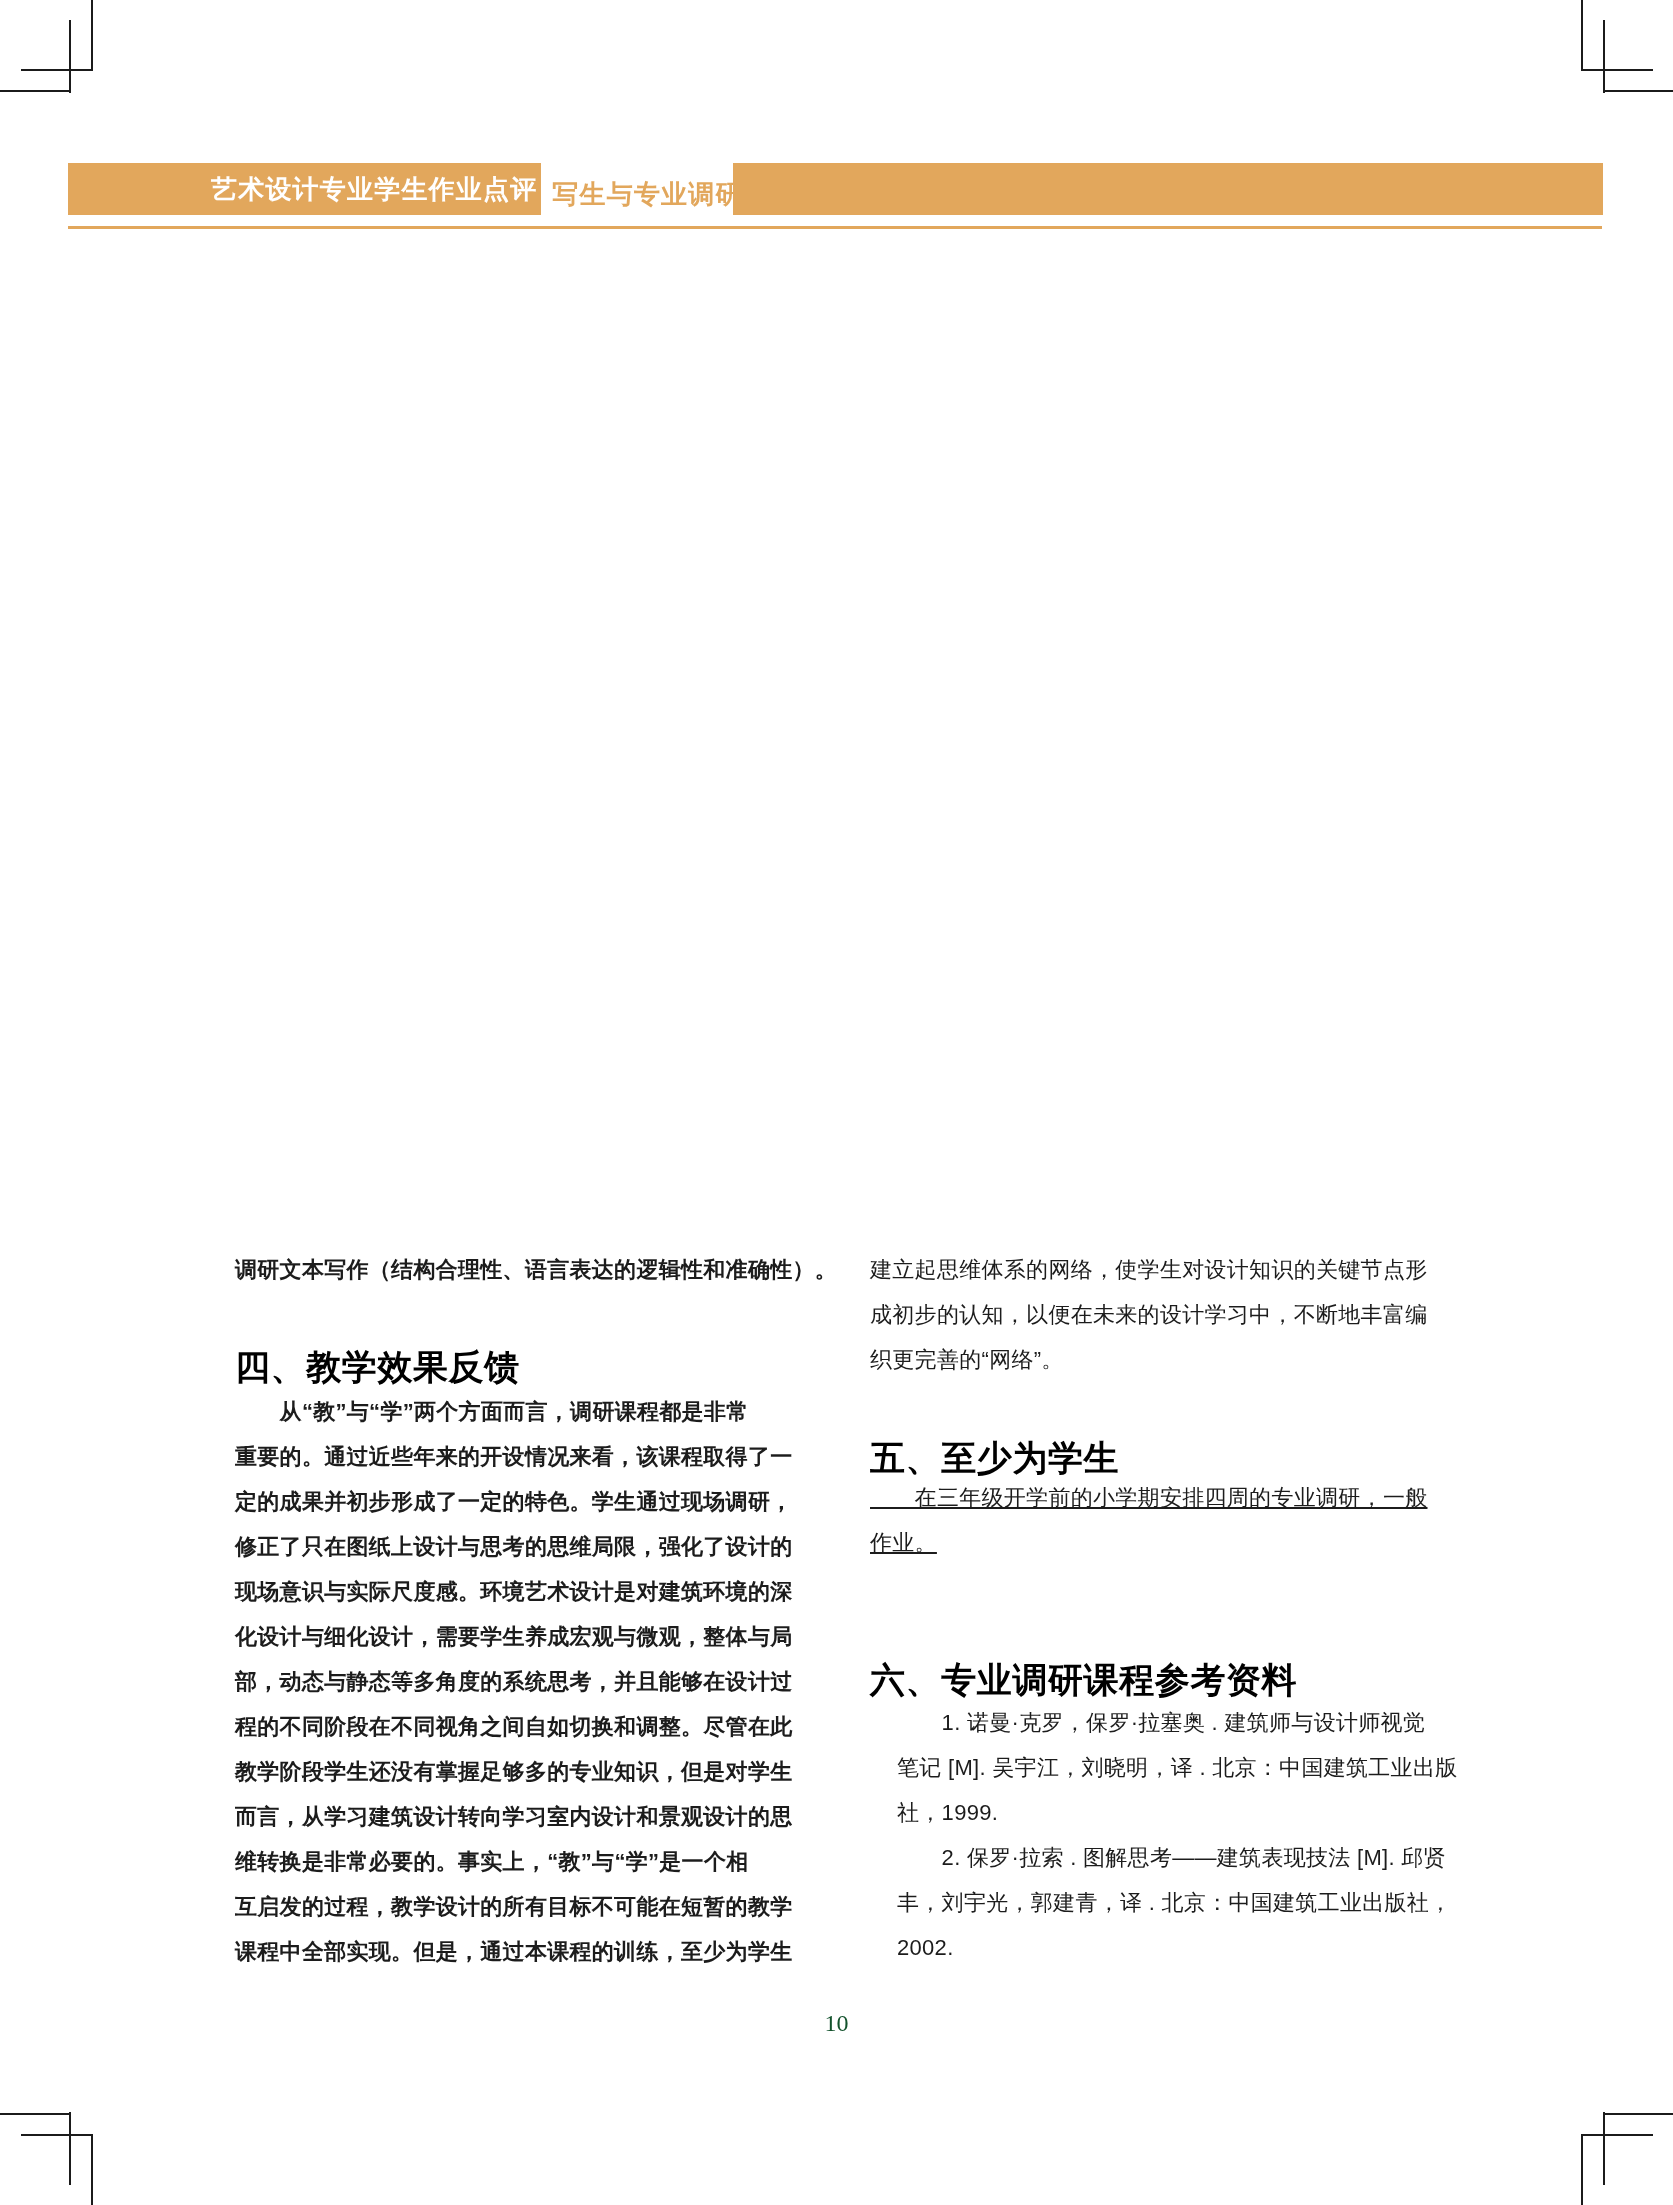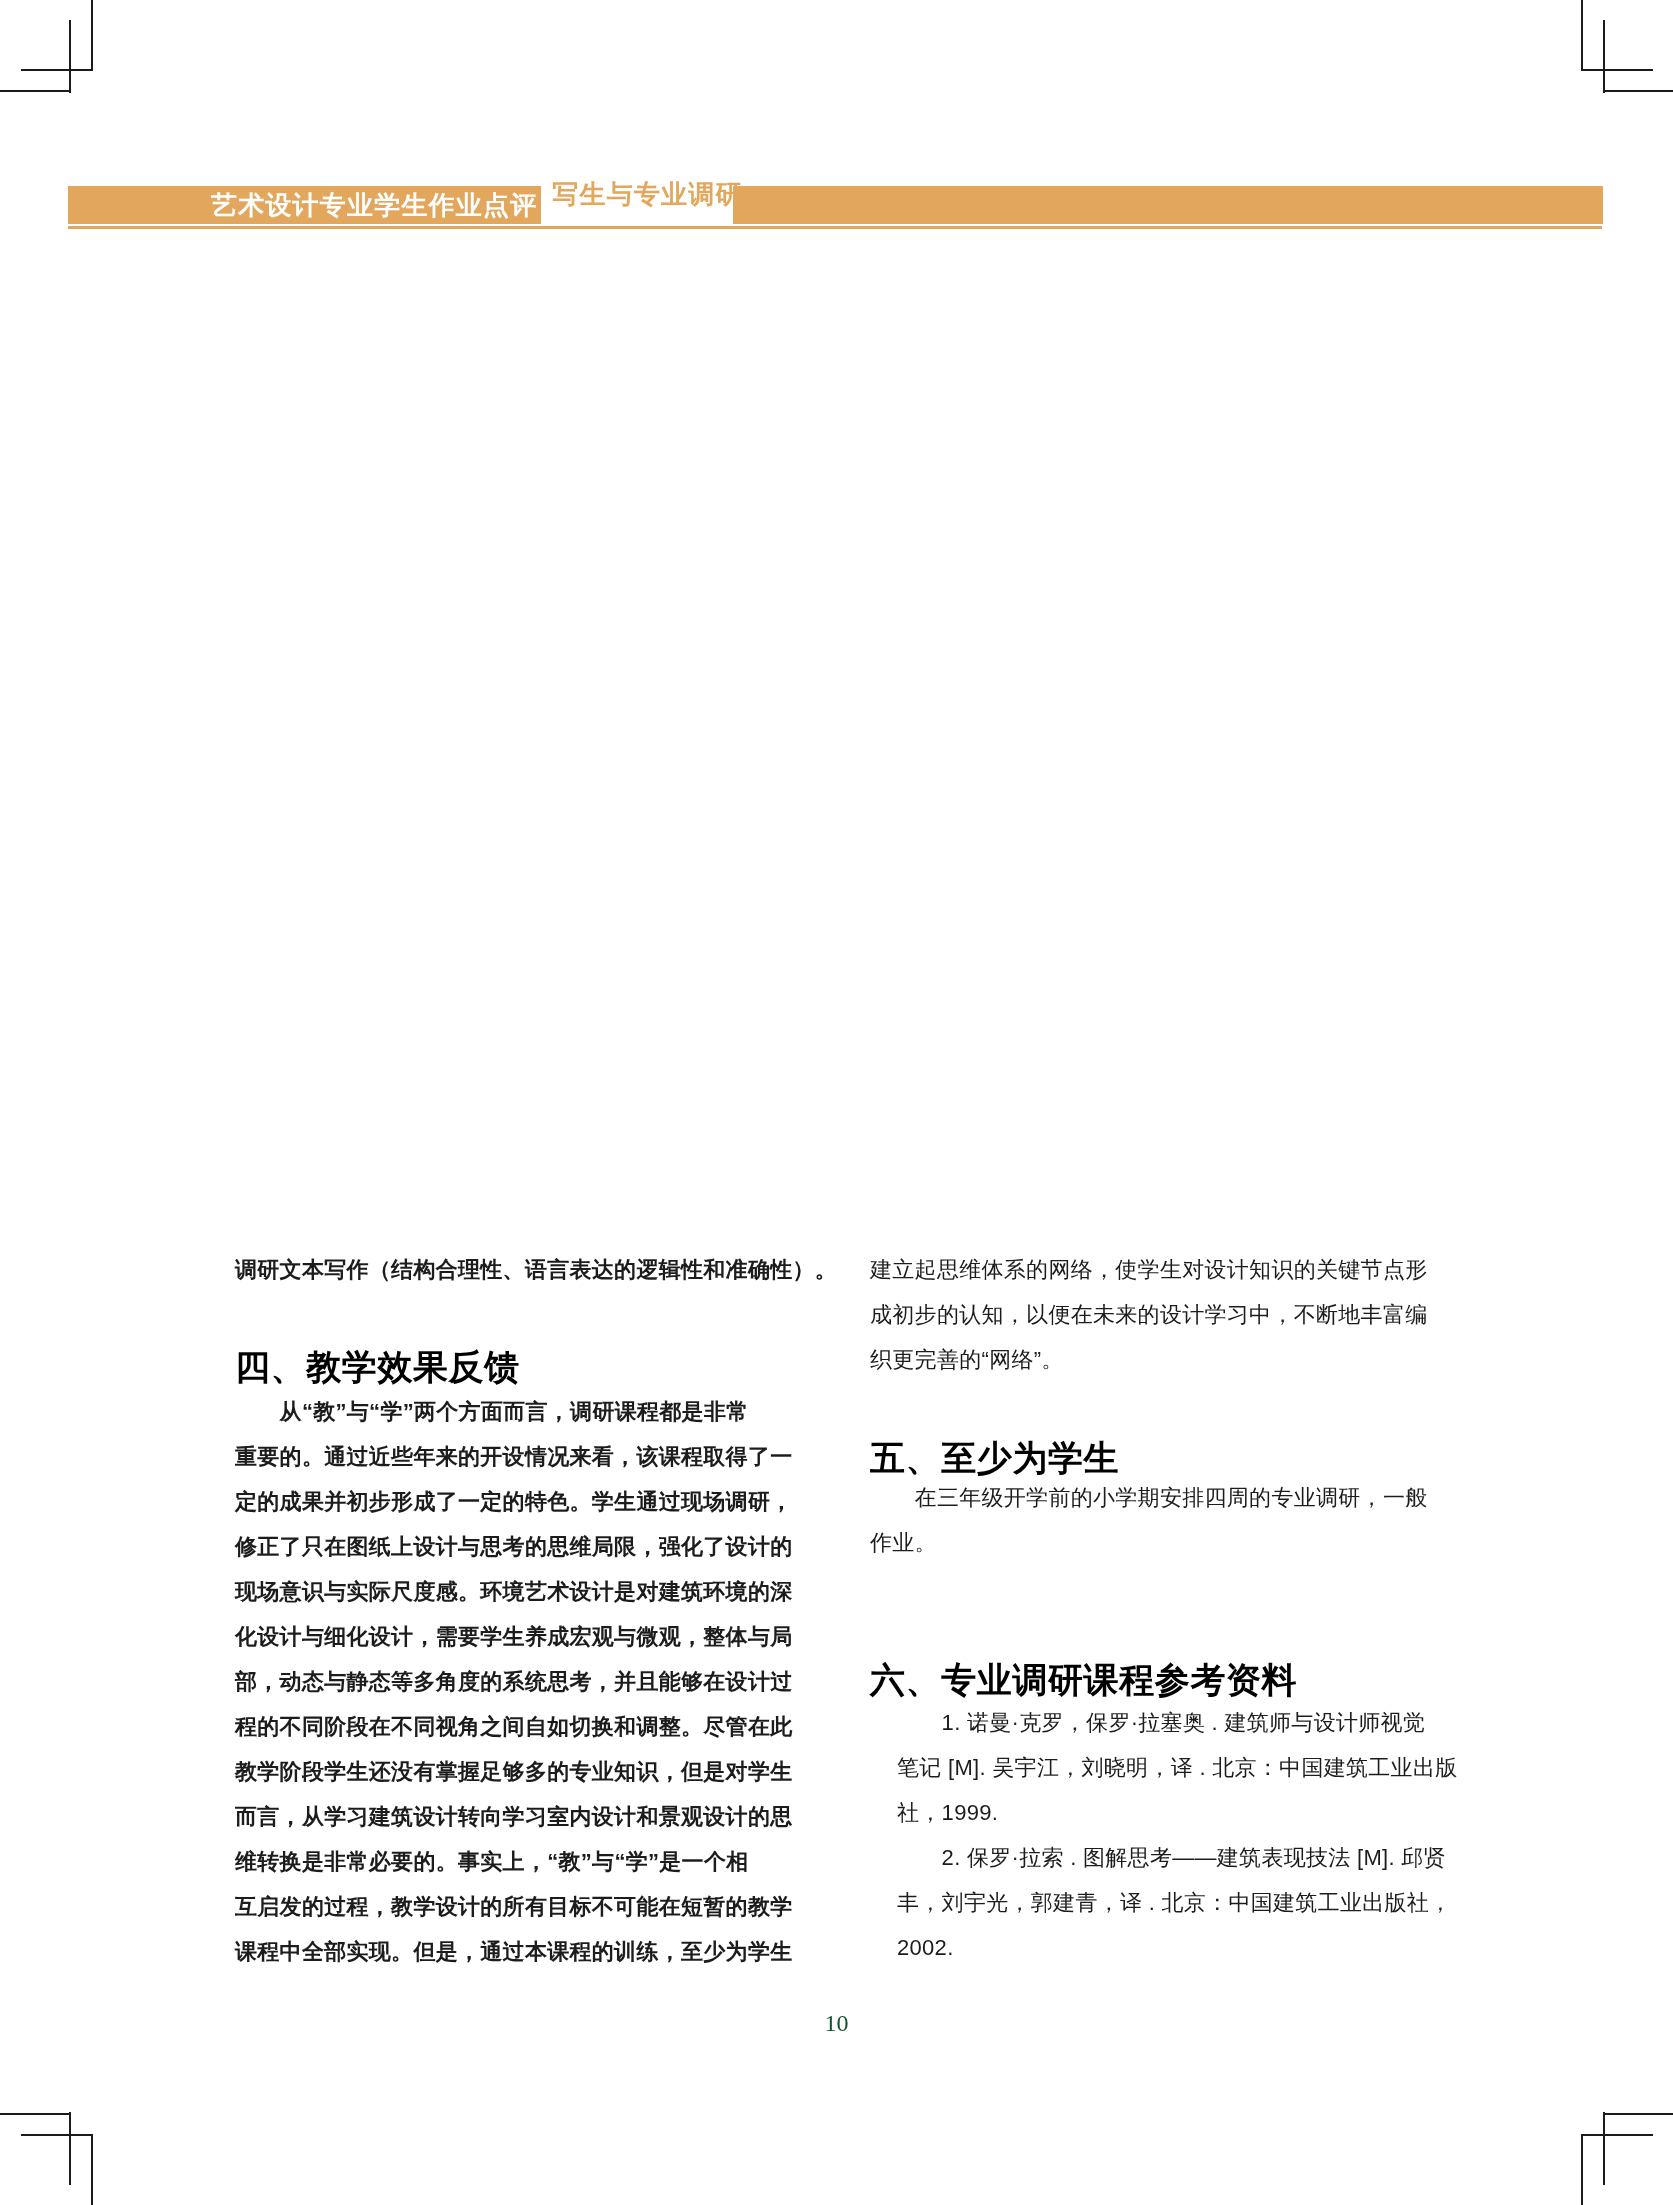--- a/index.html
+++ b/index.html
@@ -10,21 +10,21 @@
     background: #ffffff;
     overflow: hidden;
     font-family: "Liberation Sans", "DejaVu Sans", sans-serif;
     color: #1c1c1c;
   }
 
   
   .mark { position: absolute; background: #1b1b1b; }
 
   
-  .hdr-seg { position: absolute; top: 186px; height: 38px; background: var(--accent, #E2A75C); }
+  .hdr-seg { position: absolute; top: 163px; height: 52px; background: var(--accent, #E2A75C); }
   .hdr-bar-left  { left: 68px;  width: 473px; display: flex; align-items: center; justify-content: flex-end; padding-right: 3.6px; box-sizing: border-box; }
   .hdr-box-white { position: absolute; top: 177px; height: 35px; left: 541px; width: 213px; background: #ffffff; display: flex; align-items: center; justify-content: center; }
   .hdr-bar-right { left: 733px; width: 870px; }
   .hdr-rule { position: absolute; left: 68px; top: 226px; width: 1534px; height: 3px; background: var(--accent, #E2A75C); }
   .hdr-title { font-size: 26px; font-weight: bold; letter-spacing: 1.2px; white-space: nowrap; }
   .hdr-title-series  { color: #ffffff; }
   .hdr-title-section { color: var(--accent, #E2A75C); }
 
   
   .tblock { position: absolute; width: 612px; font-size: 22px; line-height: 45px; letter-spacing: 0.3px; color: #1c1c1c; }
@@ -33,21 +33,21 @@
 
   .col-left  { left: 235px; font-weight: bold; }
   .col-right { left: 870px; }
 
   .lead-line      { top: 1247px; }
   .heading-four   { top: 1351px; }
   .para-four      { top: 1389px; }
 
   .para-cont      { top: 1247px; }
   .heading-five   { top: 1442px; }
-  .para-five      { top: 1475px; }
+  .para-five      { top: 1475px; text-decoration: underline; }
   .heading-six    { top: 1664px; }
   .para-refs      { top: 1700px; margin-left: 27px; }
 
   .page-number {
     position: absolute; left: 0; top: 2010px; width: 100%;
     text-align: center; font-family: "Liberation Serif", "DejaVu Serif", serif;
     font-size: 24px; color: #14532d;
   }
 </style>
 </head>

